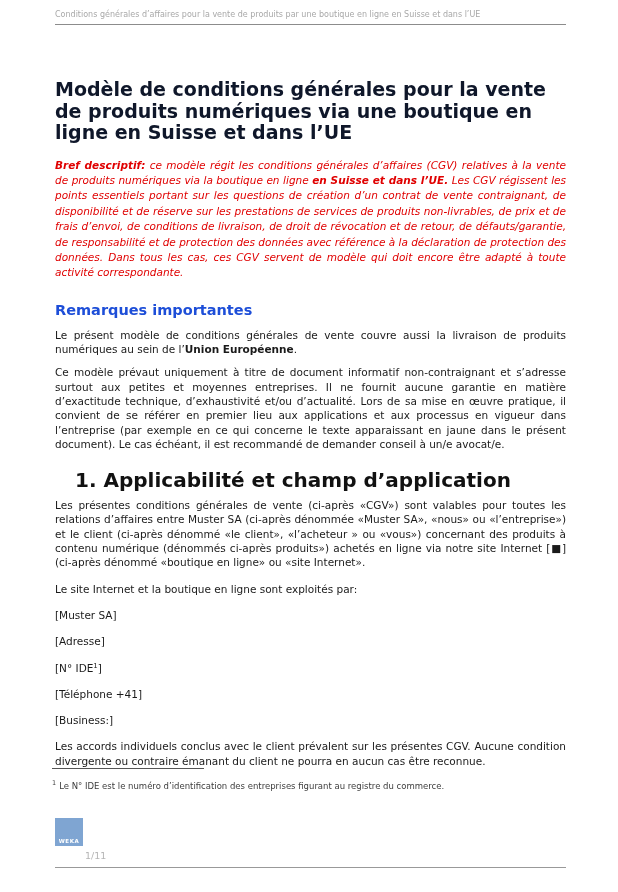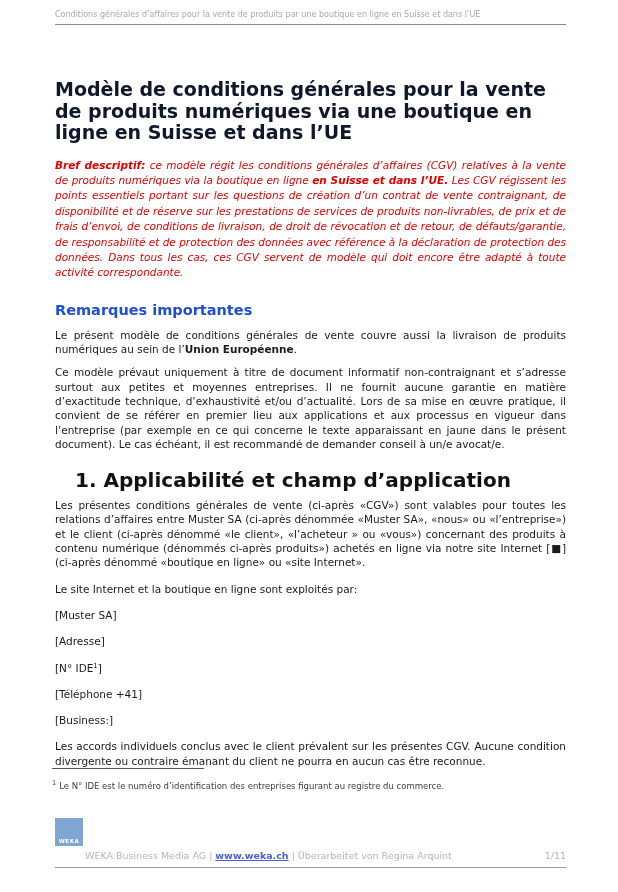--- a/index.html
+++ b/index.html
@@ -127,18 +127,17 @@
   <div class="footnote-block">
     <div class="footnote-rule"></div>
     <p class="footnote"><sup>1</sup><span>Le N° IDE est le numéro d’identification des entreprises figurant au registre du commerce.</span></p>
   </div>
 
   <div class="footer">
     <div class="logo">
       <span>WEKA</span>
     </div>
     <div class="footer-line">
-      <span class="footer-left"><span>WEKA Business Media AG</span><span>|</span><span class="weka-link">www.weka.ch</span><span>|</span><span>Überarbeitet von Regina Arquint</span></span>
       <span class="page-num">1/11</span>
     </div>
     <div class="footer-rule"></div>
   </div>
 </div>
 
 </body></html>

